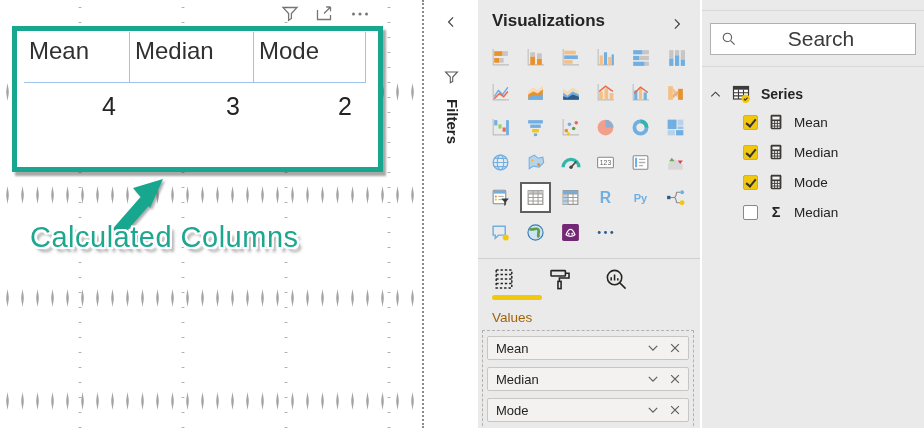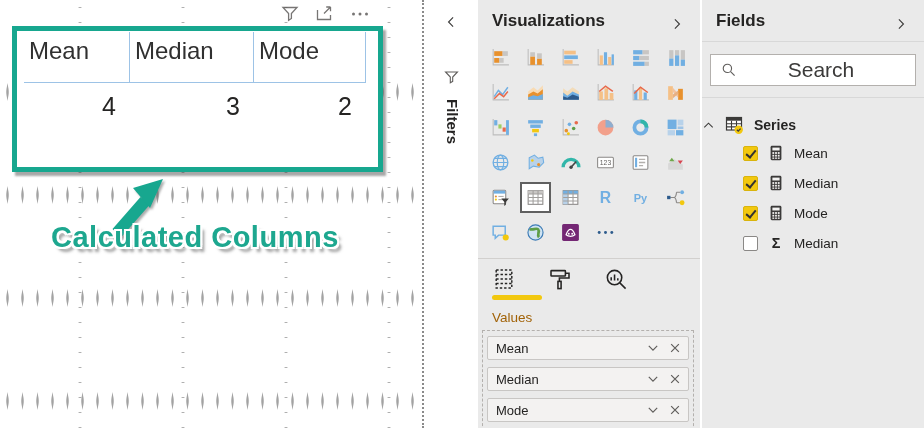--- a/index.html
+++ b/index.html
@@ -33,26 +33,25 @@
   .pbi-table { margin:1px 0 0 7px; }
   .tbl-row { display:grid; grid-template-columns:106px 124px 112px; }
   .tbl-hcell {
     font-size:24px; color:#303030; padding:5px 0 17px 5px;
     border-right:1px solid #9DC3E6; border-bottom:1px solid #9DC3E6; white-space:nowrap;
   }
   .tbl-vcell { font-size:25px; color:#252423; text-align:right; padding:9px 14px 0 0; }
 
   .annotation-arrow { position:absolute; left:103px; top:175px; filter:drop-shadow(2px 2px 1px rgba(90,90,90,.5)); }
   .annotation-label {
-    position:absolute; left:30px; top:221px; font-size:29px; font-weight:bold; letter-spacing:.5px;
+    position:absolute; left:30px; top:221px; font-size:29px; font-weight:normal; letter-spacing:.5px;
     color:#1DA78F; white-space:nowrap;
     text-shadow:-2px -2px 0 #fff, 2px -2px 0 #fff, -2px 2px 0 #fff, 2px 2px 0 #fff,
                  0 -2px 0 #fff, 0 2px 0 #fff, -2px 0 0 #fff, 2px 0 0 #fff,
                  4px 5px 3px rgba(110,110,110,.65);
-    margin-left:21px;
   }
 
   
   .filters-strip { position:absolute; left:426px; top:0; width:52px; height:428px; background:#fff; }
   .filters-collapse { position:absolute; left:18px; top:15px; width:14px; height:14px; }
   .filters-funnel { position:absolute; left:17px; top:69px; width:17px; height:17px; }
   .filters-label {
     position:absolute; left:50%; transform:translateX(-50%); top:99px;
     writing-mode:vertical-rl; font-size:15px; font-weight:600; color:#252423;
   }
@@ -88,21 +87,21 @@
   .search-box {
     margin:12px 8px 0 8px; height:32px; background:#fff; border:1px solid #B3B0AD;
     display:flex; align-items:center; padding-left:10px; gap:9px;
   }
   .search-box input {
     border:none; outline:none; background:transparent; font-size:21px; width:150px;
     font-family:"Liberation Sans","DejaVu Sans",sans-serif; color:#b91c1c;text-align:center;
   }
   .search-box input::placeholder { color:#3b3a39; opacity:1; }
   .fields-divider-2 { margin-top:11px; }
-  .series-row { display:flex; align-items:center; gap:9px; margin-top:14px; height:26px; }
+  .series-row { display:flex; align-items:center; gap:9px; padding-left:7px; margin-top:14px; height:26px; }
   .series-label { font-size:14px; font-weight:600; }
   .field-row { display:flex; align-items:center; gap:9px; padding-left:41px; height:30px; }
   .field-label { font-size:13.5px; }
   .cb { width:15px; height:15px; border-radius:2px; position:relative; flex:0 0 auto; }
   .cb.checked { background:#F2C80F; border:1px solid #d9b40d; }
   .cb.checked::after {
     content:""; position:absolute; left:4px; top:1px; width:4px; height:8px;
     border:solid #323130; border-width:0 2px 2px 0; transform:rotate(40deg);
   }
   .cb.unchecked { background:#fff; border:1px solid #8A8886; }
@@ -519,28 +518,20 @@
         <span class="pill-btn">
           <svg viewBox="0 0 20 20" width="14" height="14">
             <path d="M4.5 4.5l11 11M15.5 4.5l-11 11" stroke="#605E5C" stroke-width="1.7"></path>
           </svg>
         </span>
       </div>
     </div>
 </div>
 
 <div class="pane fields-pane">
-  <div class="pane-header">
-    <span class="pane-title">Fields</span>
-    <span class="chev14">
-        <svg viewBox="0 0 20 20" width="100%" height="100%">
-          <path d="M7 3.5L13.5 10 7 16.5" stroke="#3b3a39" stroke-width="1.6" fill="none"></path>
-        </svg>
-      </span>
-  </div>
   <div class="pane-divider fields-divider-1"></div>
 
   <div class="search-box">
     <span style="width:16px;height:16px">
         <svg viewBox="0 0 20 20" width="100%" height="100%">
           <circle cx="8" cy="8" r="5.2" fill="none" stroke="#605E5C" stroke-width="1.4"></circle>
           <path d="M12 12l5 5" stroke="#605E5C" stroke-width="1.4"></path>
         </svg>
       </span>
     <input type="text" placeholder="Search" style="">

